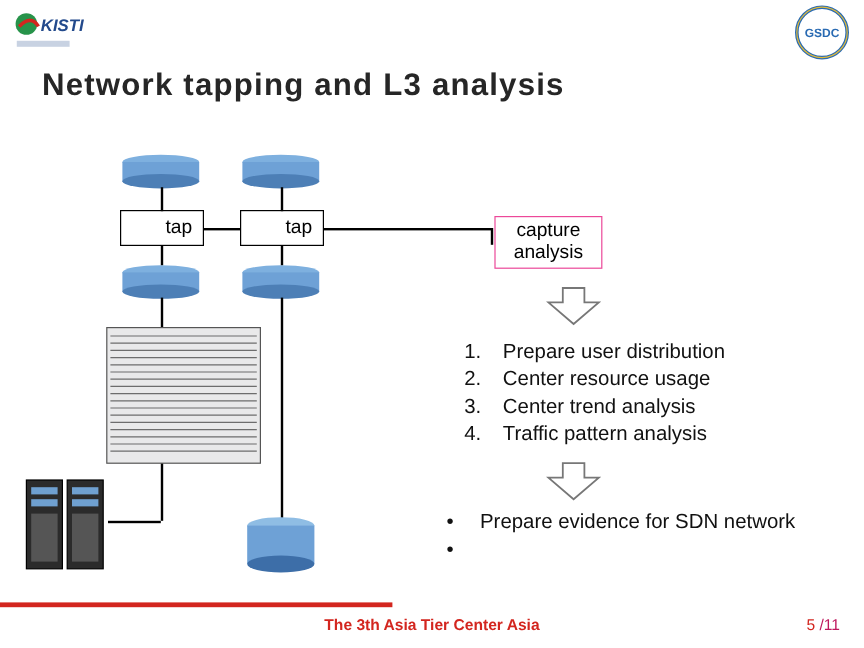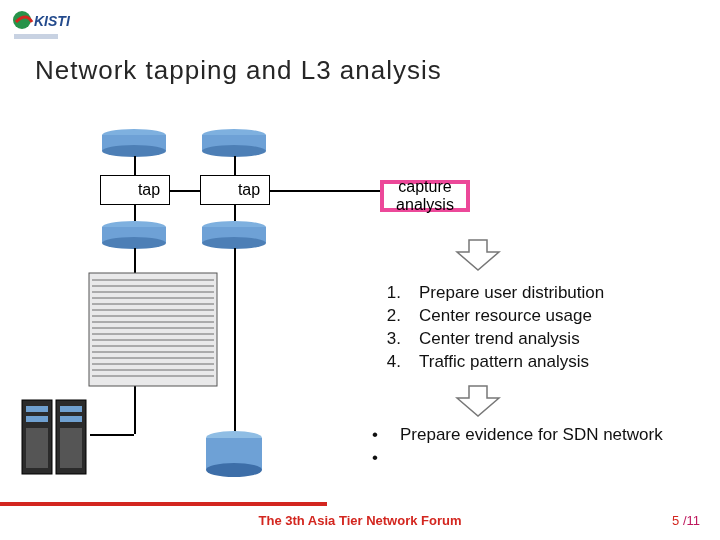--- a/index.html
+++ b/index.html
@@ -1,27 +1,27 @@
 <!DOCTYPE html>
 <html><head>
 <meta charset="utf-8">
 <style>
   * { box-sizing: border-box; margin: 0; padding: 0; }
   html, body { width: 720px; height: 540px; font-family: "Arial", sans-serif; background: #fff; }
   .slide { position: relative; width: 720px; height: 540px; }
   .logo-kisti { position: absolute; top: 8px; left: 10px; }
   .logo-gsdc  { position: absolute; top: 4px; right: 12px; }
-  .title { position: absolute; top: 55px; left: 35px; font-size: 26px; letter-spacing: 1px; color: #262626; font-weight: 400; }
+  .title { position: absolute; top: 55px; left: 35px; font-size: 26px; letter-spacing: 1px; color: #262626; font-weight: 700; }
   
   .diagram { position: absolute; top: 120px; left: 60px; width: 320px; height: 370px; }
   .netdrum { position: absolute; width: 68px; height: 30px; }
   .netdrum svg { width: 100%; height: 100%; }
   .tapbox, .capbox { position: absolute; background: #fff; font-size: 16px; text-align: center; display:flex; align-items:center; justify-content:center; }
   .tapbox { border: 1.5px solid #000; width: 70px; height: 30px; padding-left: 28px; }
-  .capbox { border: 4px solid #ec4899; width: 90px; height: 32px; line-height:1.1; }
+  .capbox { border: 1px solid #ec4899; width: 90px; height: 44px; line-height:1.1;margin-left:32px; }
   .rack { position: absolute; }
   .servers { position: absolute; }
   .dbdrum { position: absolute; width: 60px; height: 48px; }
   .line { position: absolute; background: #000; }
   .hline { height: 1.5px; }
   .vline { width: 1.5px; }
   
   .arrow-down { position: absolute; }
   .olist { position: absolute; font-size: 17px; color: #111; }
   .olist .row { display: flex; gap: 18px; line-height: 1.35; }
@@ -42,20 +42,27 @@
 <div class="slide">
 
   <div class="logo-kisti">
     <svg width="80" height="34" viewBox="0 0 80 34">
       <circle cx="12" cy="12" r="9" fill="#27934a"></circle>
       <path d="M6 14 Q16 4 22 14" stroke="#d3261f" stroke-width="3" fill="none"></path>
       <text x="24" y="18" font-size="14" font-weight="700" font-style="italic" fill="#234a8c">KISTI</text>
       <rect x="4" y="26" width="44" height="5" fill="#234a8c" opacity="0.25"></rect>
     </svg>
   </div>
+  <div class="logo-gsdc">
+    <svg width="46" height="46" viewBox="0 0 46 46">
+      <circle cx="23" cy="23" r="21" fill="#fff" stroke="#2a6bb3" stroke-width="3"></circle>
+      <circle cx="23" cy="23" r="21" fill="none" stroke="#e0b93a" stroke-width="1"></circle>
+      <text x="23" y="27" text-anchor="middle" font-size="10" font-weight="700" fill="#2a6bb3">GSDC</text>
+    </svg>
+  </div>
 
   <div class="title">Network tapping and L3 analysis</div>
 
   <div class="diagram">
 
     <div class="netdrum" style="left:40px; top:8px;">
       <svg viewBox="0 0 68 30">
           <ellipse cx="34" cy="7" rx="32" ry="6" fill="#7eb0df"></ellipse>
           <rect x="2" y="7" width="64" height="16" fill="#6ea1d6"></rect>
           <ellipse cx="34" cy="23" rx="32" ry="6" fill="#4d7fb6"></ellipse>
@@ -197,18 +204,18 @@
     <div class="row">
         <span class="dot">•</span>
         <span>Prepare evidence for SDN network</span>
       </div>
     <div class="row">
         <span class="dot">•</span>
       </div>
   </div>
 
   <div class="redbar" style="width: 327px;"></div>
-  <div class="footer-text">The 3th Asia Tier Network Forum</div>
+  <div class="footer-text">The 3th Asia Tier Center Asia</div>
   <div class="pagenum">
     <span class="cur">5</span>
     <span class="tot">/11</span>
   </div>
 </div>
 
 </body></html>

